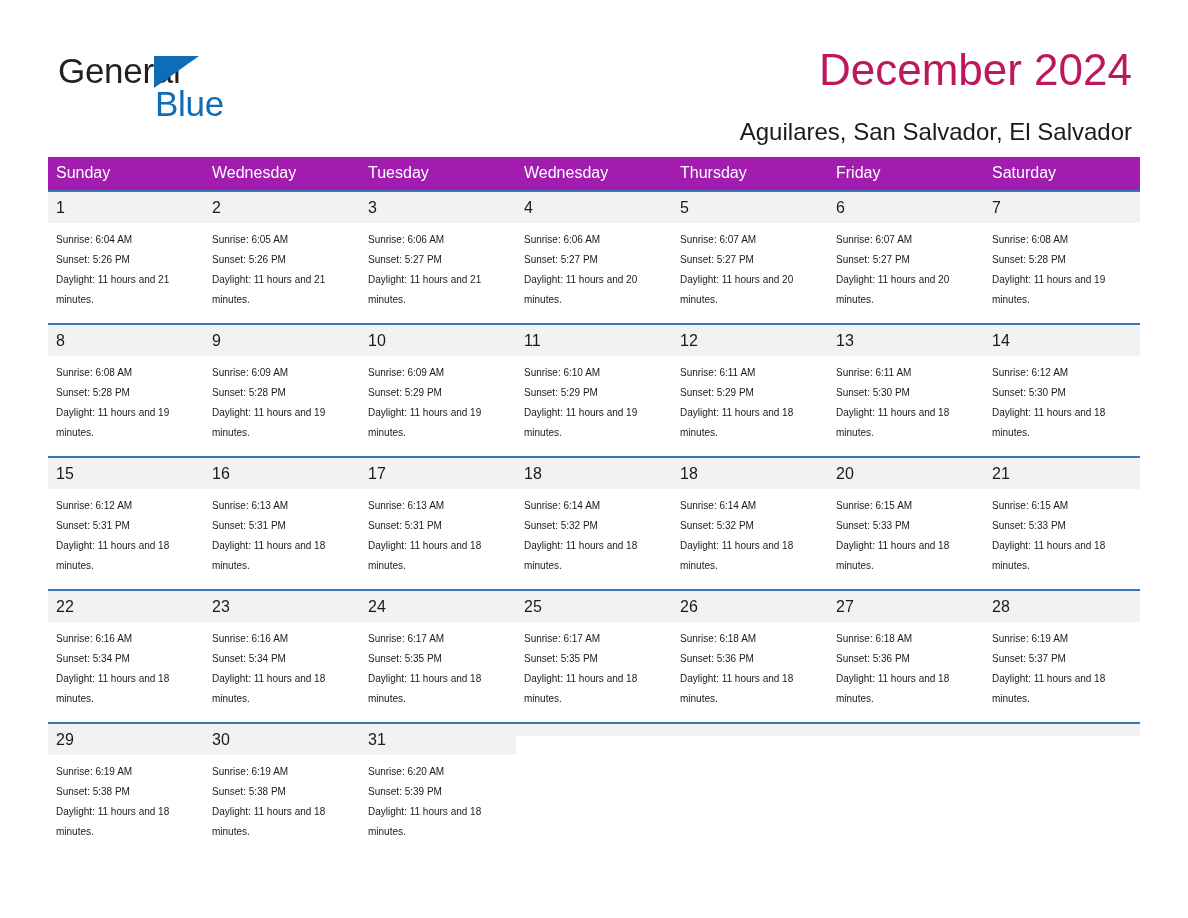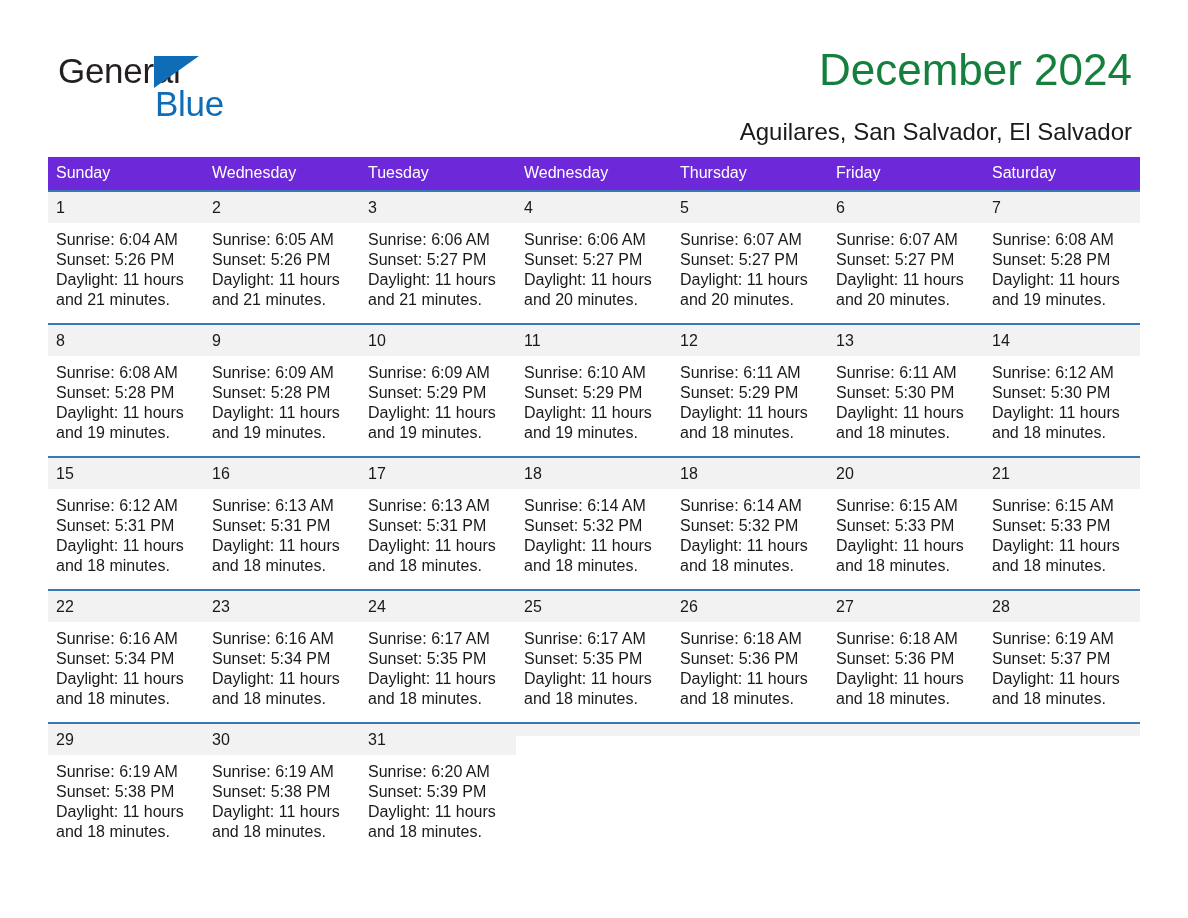--- a/index.html
+++ b/index.html
@@ -68,42 +68,42 @@
   .title-block {
     position: absolute;
     right: 56px;
     top: 44px;
     text-align: right;
   }
   .month-title {
     font-size: 44px;
     line-height: 52px;
     font-weight: normal;
-    color: #15803d;
+    color: #be185d;
     white-space: nowrap;
   }
   .location {
     margin-top: 22px;
     font-size: 24px;
     line-height: 28px;
     color: #1a1a1a;
     white-space: nowrap;
   }
 
   
   .calendar {
     position: absolute;
     left: 48px;
     top: 157px;
     width: 1092px;
     border-collapse: collapse;
     table-layout: fixed;
   }
   .calendar th {
-    background: #6d28d9;
+    background: #a21caf;
     color: #ffffff;
     font-size: 16px;
     font-weight: normal;
     text-align: left;
     padding: 7px 0 8px 8px;
     height: 17px;
     border: none;
   }
   .calendar td {
     vertical-align: top;
@@ -126,21 +126,21 @@
     line-height: 19px;
     padding: 6px 0 6px 8px;
     color: #1a1a1a;
   }
   .daycell.empty .daynum {
     background: #f2f2f2;
     color: transparent;
   }
   .dayinfo {
     padding: 7px 10px 0 8px;
-    font-size: 16px;
+    font-size: 10px;
     line-height: 20px;
     color: #1a1a1a;
   }
   .dayinfo div {
     white-space: nowrap;
   }
   .dayinfo .daylight {
     white-space: normal;
   }
 </style>

